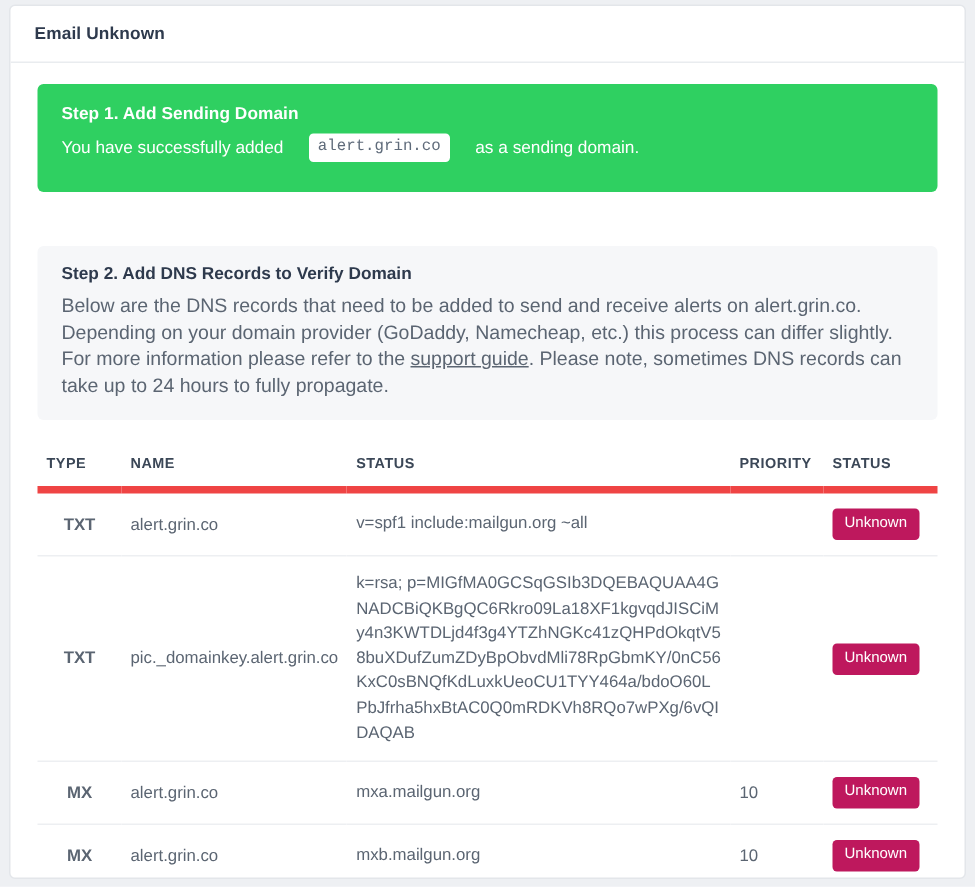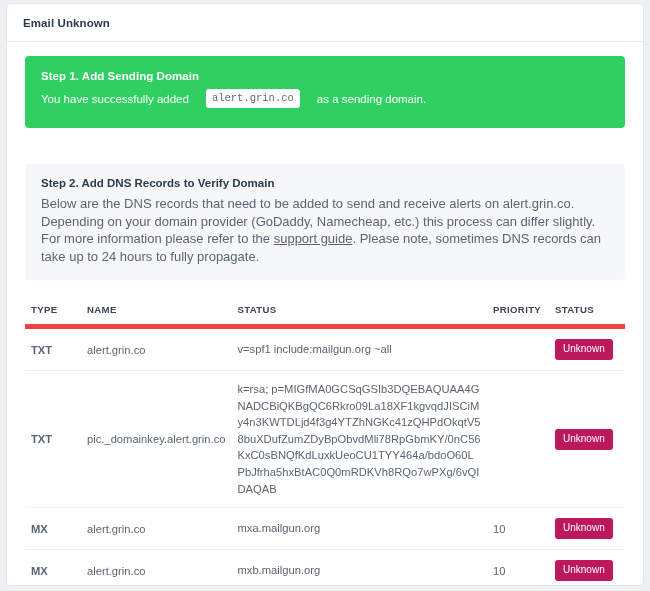--- a/index.html
+++ b/index.html
@@ -120,20 +120,21 @@
     border-bottom: 1px solid #edeff2;
     vertical-align: middle;
   }
   table.dns tbody tr:last-child td { border-bottom: 1px solid #edeff2; }
   td.c-type {
     font-weight: bold;
     color: #2e3a4d;
     width: 56px;
     padding-left: 10px;
     white-space: nowrap;
+    text-align: center;
   }
   td.c-name { width: 150px; }
   td.c-value {
     word-break: break-all;
     line-height: 16.6px;
     padding-right: 16px;
     margin-top: 44px;
   }
   td.c-prio { width: 62px; text-align: left; padding-right: 12px; }
   td.c-status { width: 76px; text-align: left; }

